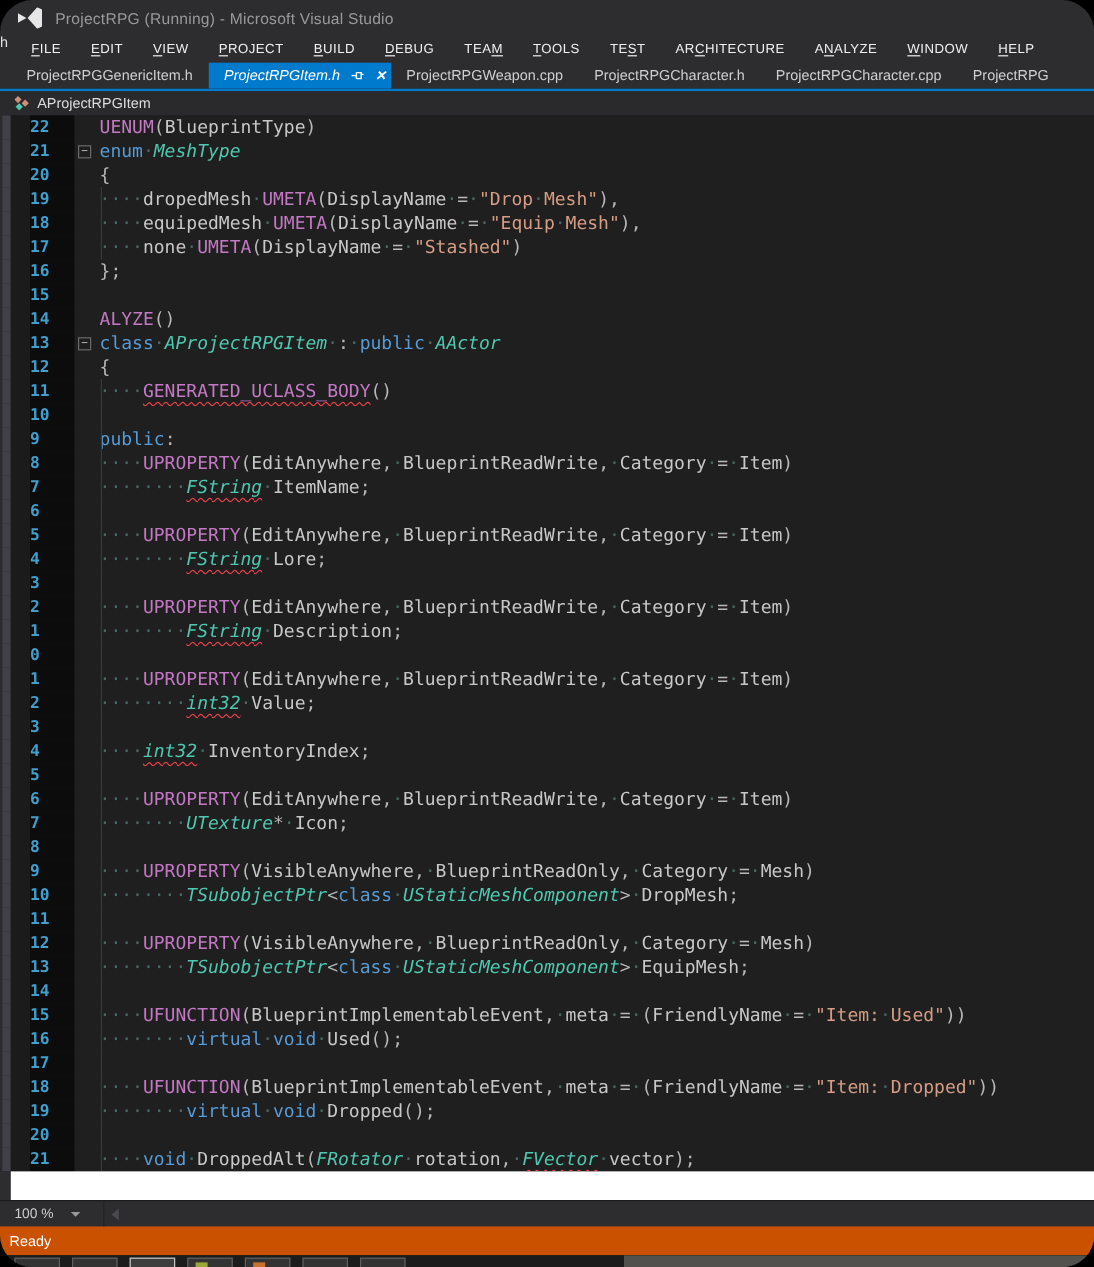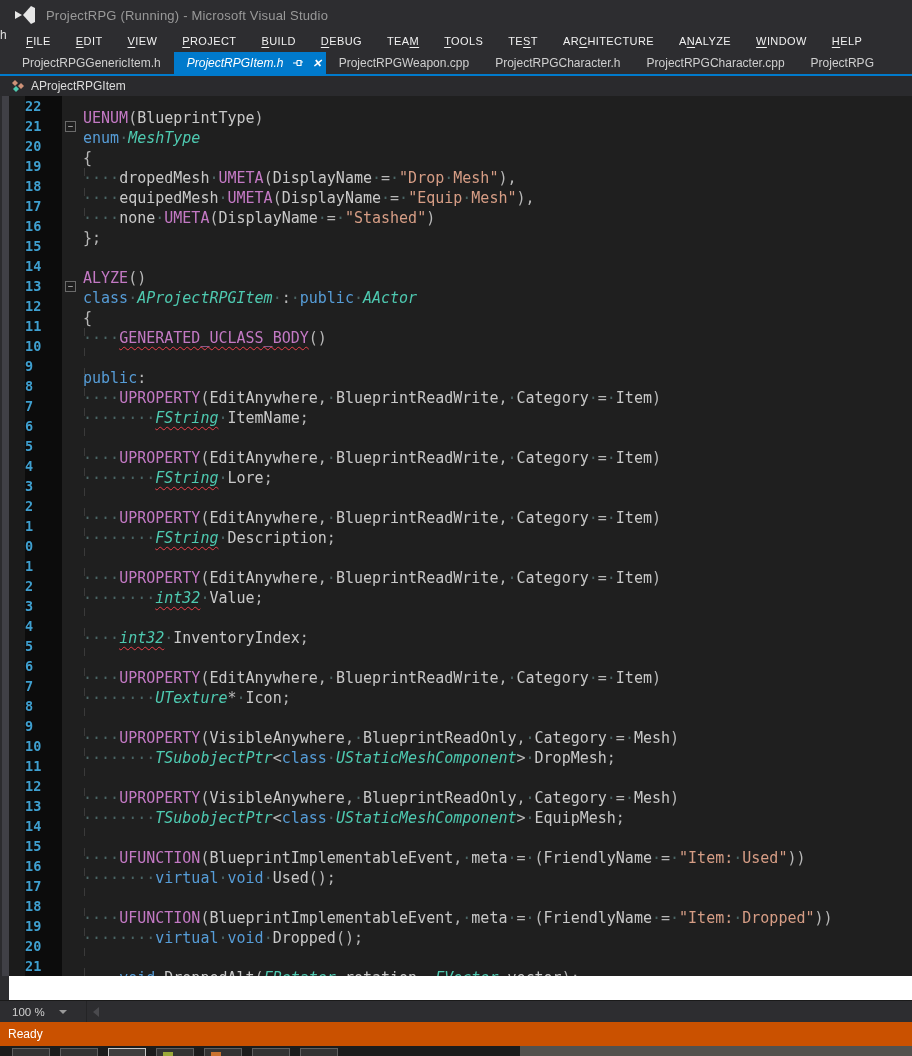--- a/index.html
+++ b/index.html
@@ -4,21 +4,21 @@
 <style>
   :root{
     --chrome-bg:#2D2D30; --editor-bg:#1F1F1F; --num-bg:#0C0C0C;
     --accent:#007ACC; --status:#CA5100;
     --c-macro:#C379C4; --c-kw:#569CD6; --c-type:#4EC9B0; --c-id:#C8C8C8;
     --c-str:#D69D85; --c-punc:#B8B8B8; --c-ws:#4A6565; --c-num:#3F9FCF; --sq:#E9414B;
   }
   *{box-sizing:border-box;margin:0;padding:0;}
   html,body{background:#000;}
   body{font-family:"Liberation Sans",sans-serif;}
-  .window{position:relative;width:912px;height:1056px;background:var(--chrome-bg);overflow:hidden;}
+  .window{position:relative;width:912px;height:1056px;background:var(--chrome-bg);overflow:hidden;border-radius:27px;}
 
   
   .titlebar{height:30px;display:flex;align-items:center;padding-left:14px;}
   .vslogo{width:22px;height:18px;margin-right:10px;flex:0 0 auto;}
   .title-text{color:#999;font-size:13px;letter-spacing:.2px;}
 
   
   .menubar{height:22px;display:flex;align-items:center;padding-left:18px;}
   .menu-item{color:#F1F1F1;font-size:11px;margin-right:9px;padding:3px 8px;cursor:default;letter-spacing:.4px;}
   .menu-item u{text-underline-offset:2px;}
@@ -39,21 +39,21 @@
   
   .editor{height:880px;background:var(--editor-bg);position:relative;overflow:hidden;}
   .line{display:flex;height:20px;line-height:20px;font-family:"DejaVu Sans Mono",monospace;font-size:15px;}
   .l-edge{width:9px;flex:0 0 auto;background:#404046;border-left:2px solid #2B2B2E;}
   .l-glyph{width:16px;flex:0 0 auto;background:#1B1B1B;}
   .l-num{width:37px;flex:0 0 auto;background:var(--num-bg);color:var(--c-num);
          font-size:13.5px;font-weight:bold;text-align:left;padding-right:7px;}
   .l-outline{width:18px;flex:0 0 auto;position:relative;}
   .foldbox{position:absolute;left:3px;top:5px;width:11px;height:11px;border:1px solid #6A6A6A;
            background:#1E1E1E;color:#C0C0C0;font-size:9px;line-height:8px;text-align:center;}
-  .l-code{flex:1;white-space:pre;position:relative;padding-left:3px;margin-top:12px;}
+  .l-code{flex:1;white-space:pre;position:relative;padding-left:3px;}
   .l-code .guide{position:absolute;left:4px;top:0;bottom:0;width:1px;background:#3A3A3A;}
   .tk-macro{color:var(--c-macro);} .tk-kw{color:var(--c-kw);} .tk-type{color:var(--c-type);font-style:italic;}
   .tk-id{color:var(--c-id);} .tk-str{color:var(--c-str);} .tk-punc{color:var(--c-punc);}
   .tk-ws{color:var(--c-ws);}
   .sq{text-decoration-line:underline;text-decoration-style:wavy;text-decoration-color:var(--sq);
       text-decoration-thickness:1px;text-underline-offset:3px;}
 
   
   .white-band{height:24px;background:#FFFFFF;margin-left:9px;}
   .zoomrow{height:22px;background:var(--chrome-bg);display:flex;align-items:center;border-top:1px solid #1A1A1A;}

